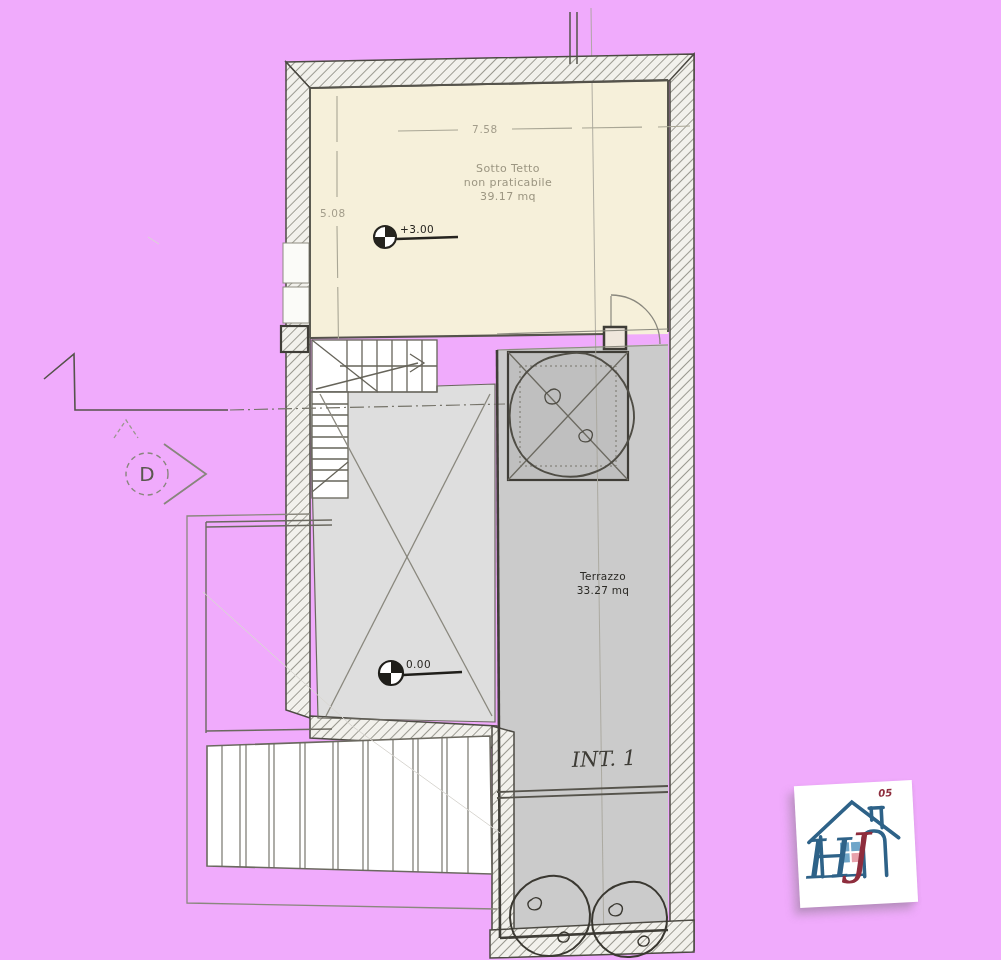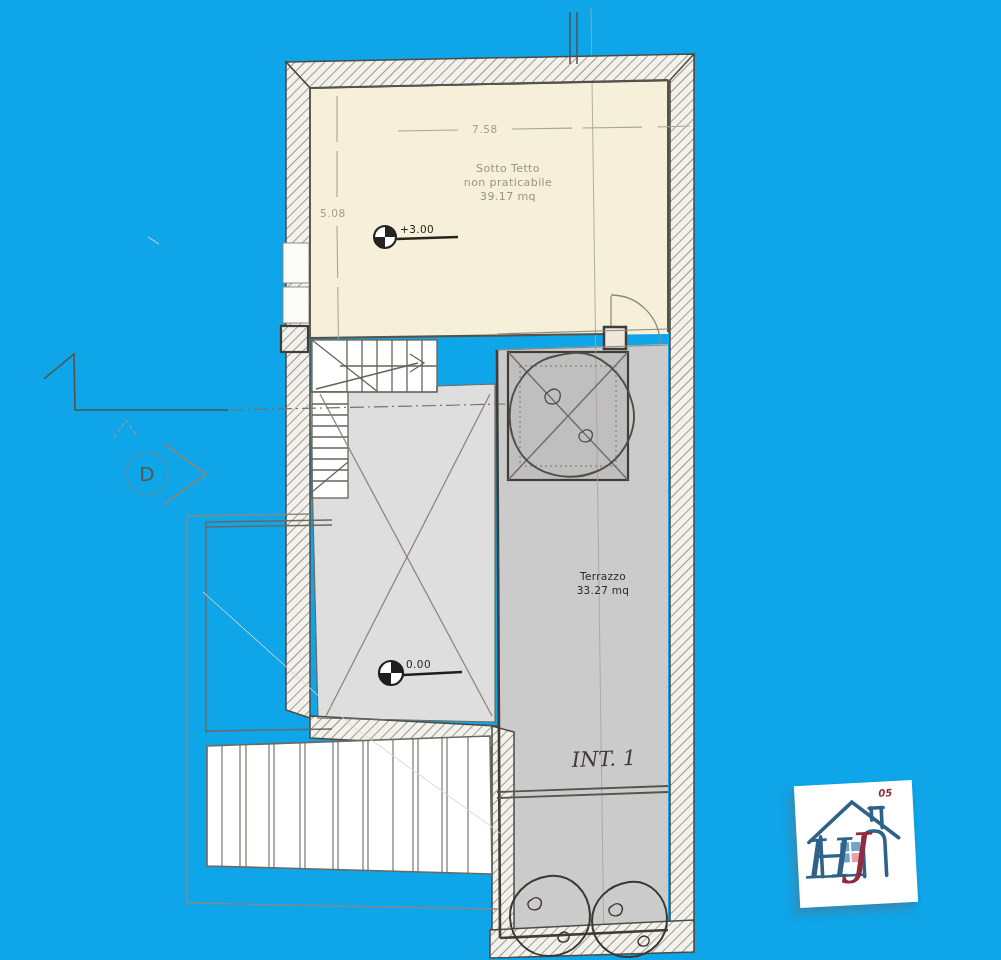--- a/index.html
+++ b/index.html
@@ -1,16 +1,16 @@
 <!DOCTYPE html>
 <html><head>
 <meta charset="utf-8">
 <style>
   html,body{margin:0;padding:0;background:#ffffff;}
-  #stage{position:relative;width:1001px;height:960px;background:#0ea5e9;overflow:hidden;
+  #stage{position:relative;width:1001px;height:960px;background:#f0abfc;overflow:hidden;
          font-family:"DejaVu Sans", sans-serif;}
   svg text{user-select:none;}
   .anno{fill:#9c9682;font-size:11px;letter-spacing:0.4px;}
   .dim{fill:#a39d8b;font-size:10.5px;letter-spacing:0.6px;}
   .lvl{fill:#26241f;font-size:10.5px;letter-spacing:0.4px;}
   .terr{fill:#2b2a26;font-size:10.5px;letter-spacing:0.3px;}
   .unit{fill:#3e3c36;font-size:21px;font-family:"DejaVu Serif", serif;font-style:italic;}
   .sect{fill:#5a584e;font-size:20px;}
   #logo-card{position:absolute;left:797px;top:783px;width:118px;height:122px;background:#ffffff;
              transform:rotate(-3deg);transform-origin:50% 50%;

